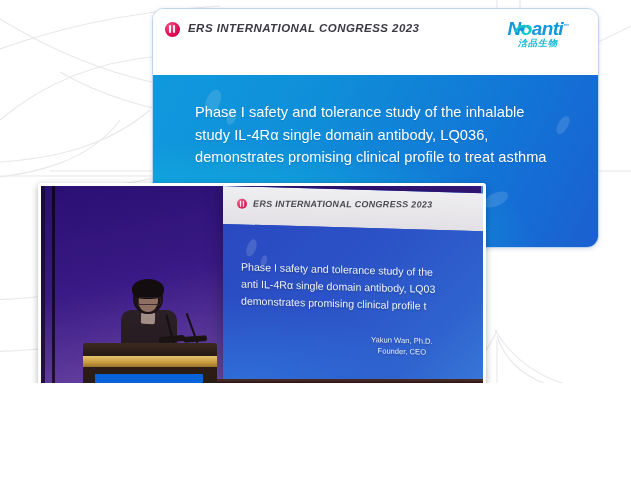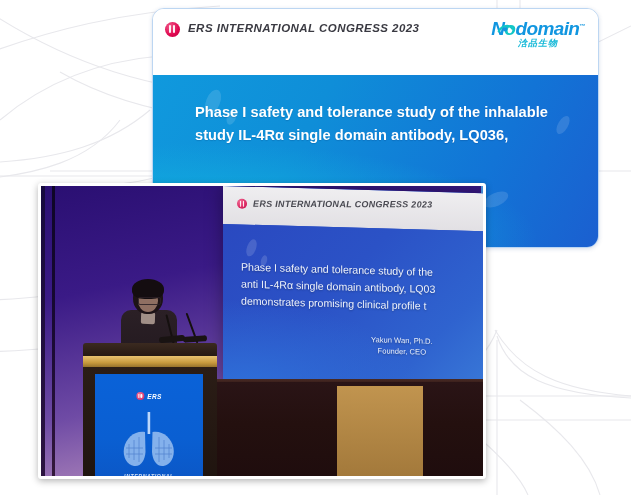--- a/index.html
+++ b/index.html
@@ -3,21 +3,21 @@
 <meta charset="utf-8">
 <style>
   html,body{margin:0;padding:0;}
   body{
     width:631px;height:495px;
     background:#ffffff;
     font-family:"Liberation Sans", sans-serif;
     overflow:hidden;
     position:relative;
   }
-  #root{position:absolute;inset:0;width:631px;height:495px;overflow:hidden;background:#fff;}
+  #root{position:absolute;inset:0;width:631px;height:383px;overflow:hidden;background:#fff;}
 
   
   .bg-deco{position:absolute;inset:0;z-index:0;}
   .bg-deco svg{display:block;width:631px;height:495px;}
 
   
   .slide-card{
     position:absolute;
     left:152px; top:8px;
     width:447px; height:240px;
@@ -83,21 +83,21 @@
     overflow:hidden;
   }
   .bubble{position:absolute;border-radius:50%;background:rgba(255,255,255,.13);}
   .b1{width:14px;height:26px;left:53px;top:14px;transform:rotate(22deg);}
   .b2{width:9px;height:16px;left:74px;top:34px;transform:rotate(18deg);}
   .b3{width:26px;height:13px;left:330px;top:118px;transform:rotate(-24deg);}
   .b4{width:16px;height:9px;left:300px;top:136px;transform:rotate(-18deg);}
   .b5{width:10px;height:20px;left:405px;top:40px;transform:rotate(30deg);}
   .slide-title{
     position:absolute;left:42px;top:26px;right:26px;
-    color:#ffffff;font-size:14.6px;font-weight:bold;line-height:22.5px;
+    color:#ffffff;font-size:14.6px;font-weight:normal;line-height:22.5px;
     letter-spacing:.05px;
     text-shadow:0 1px 1px rgba(0,40,90,.18);
   }
   .slide-title div{white-space:nowrap;}
 
   
   .photo{
     position:absolute;
     left:38px; top:183px;
     width:448px; height:296px;
@@ -315,39 +315,40 @@
   </div>
 
   <div class="slide-card">
 
     <div class="slide-head">
       <span class="ers-mark"></span>
       <span class="ers-head-text">ERS INTERNATIONAL CONGRESS 2023</span>
 
       <div class="nova-logo">
         <div class="nova-word">
-          <span>N</span><span class="teal">o</span><span>domain</span><span class="nova-tm">™</span>
+          <span>N</span><span class="teal">o</span><span>anti</span><span class="nova-tm">™</span>
           <svg class="nova-swoosh" viewBox="0 0 20 20">
             <path d="M2 11 C 6 3, 15 3, 18 8" stroke="#12c6c6" stroke-width="2.4" fill="none" stroke-linecap="round"></path>
             <circle cx="9.5" cy="8.5" r="2.6" fill="#1196e0"></circle>
           </svg>
         </div>
         <div class="nova-cn">浛品生物</div>
       </div>
     </div>
 
     <div class="slide-body">
       <span class="bubble b1"></span>
       <span class="bubble b2"></span>
       <span class="bubble b3"></span>
       <span class="bubble b4"></span>
       <span class="bubble b5"></span>
       <div class="slide-title">
         <div>Phase I safety and tolerance study of the inhalable</div>
         <div>study IL-4Rα single domain antibody, LQ036,</div>
+        <div>demonstrates promising clinical profile to treat asthma</div>
       </div>
     </div>
   </div>
 
   <div class="photo">
     <div class="photo-inner">
 
       <div class="wall"></div>
       <div class="wall-left-dark"></div>
       <div class="wall-seam"></div>

